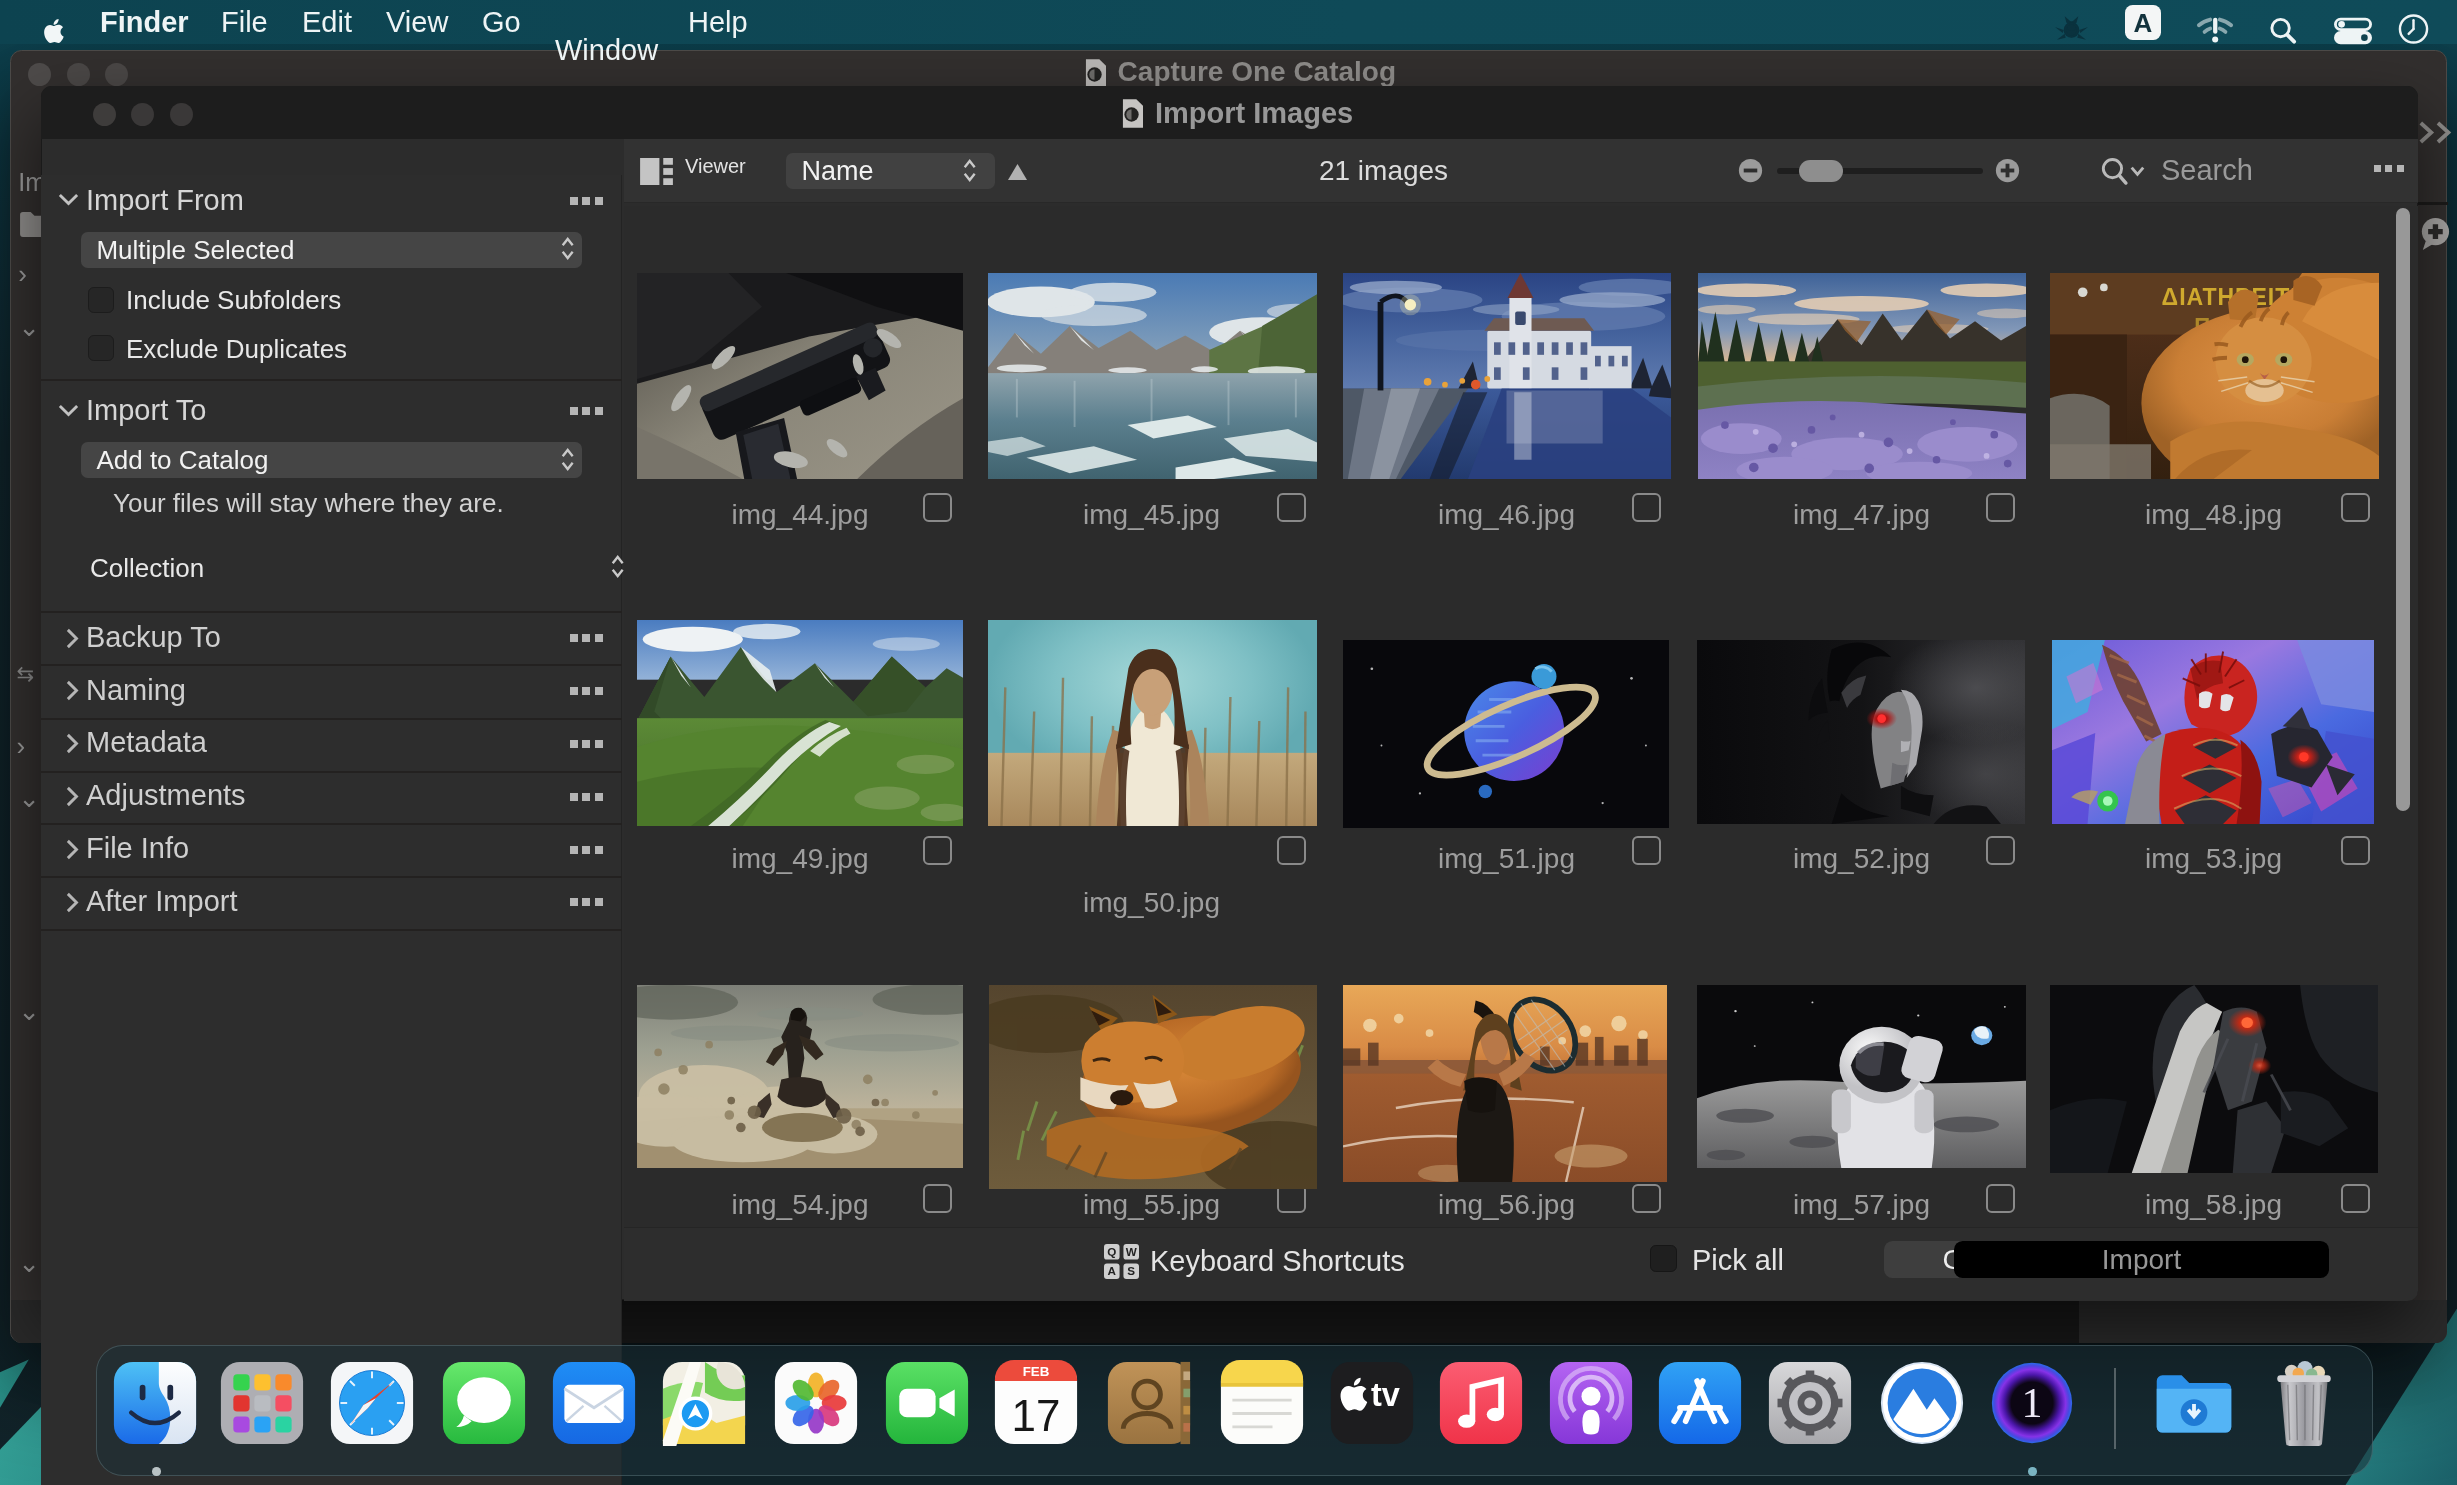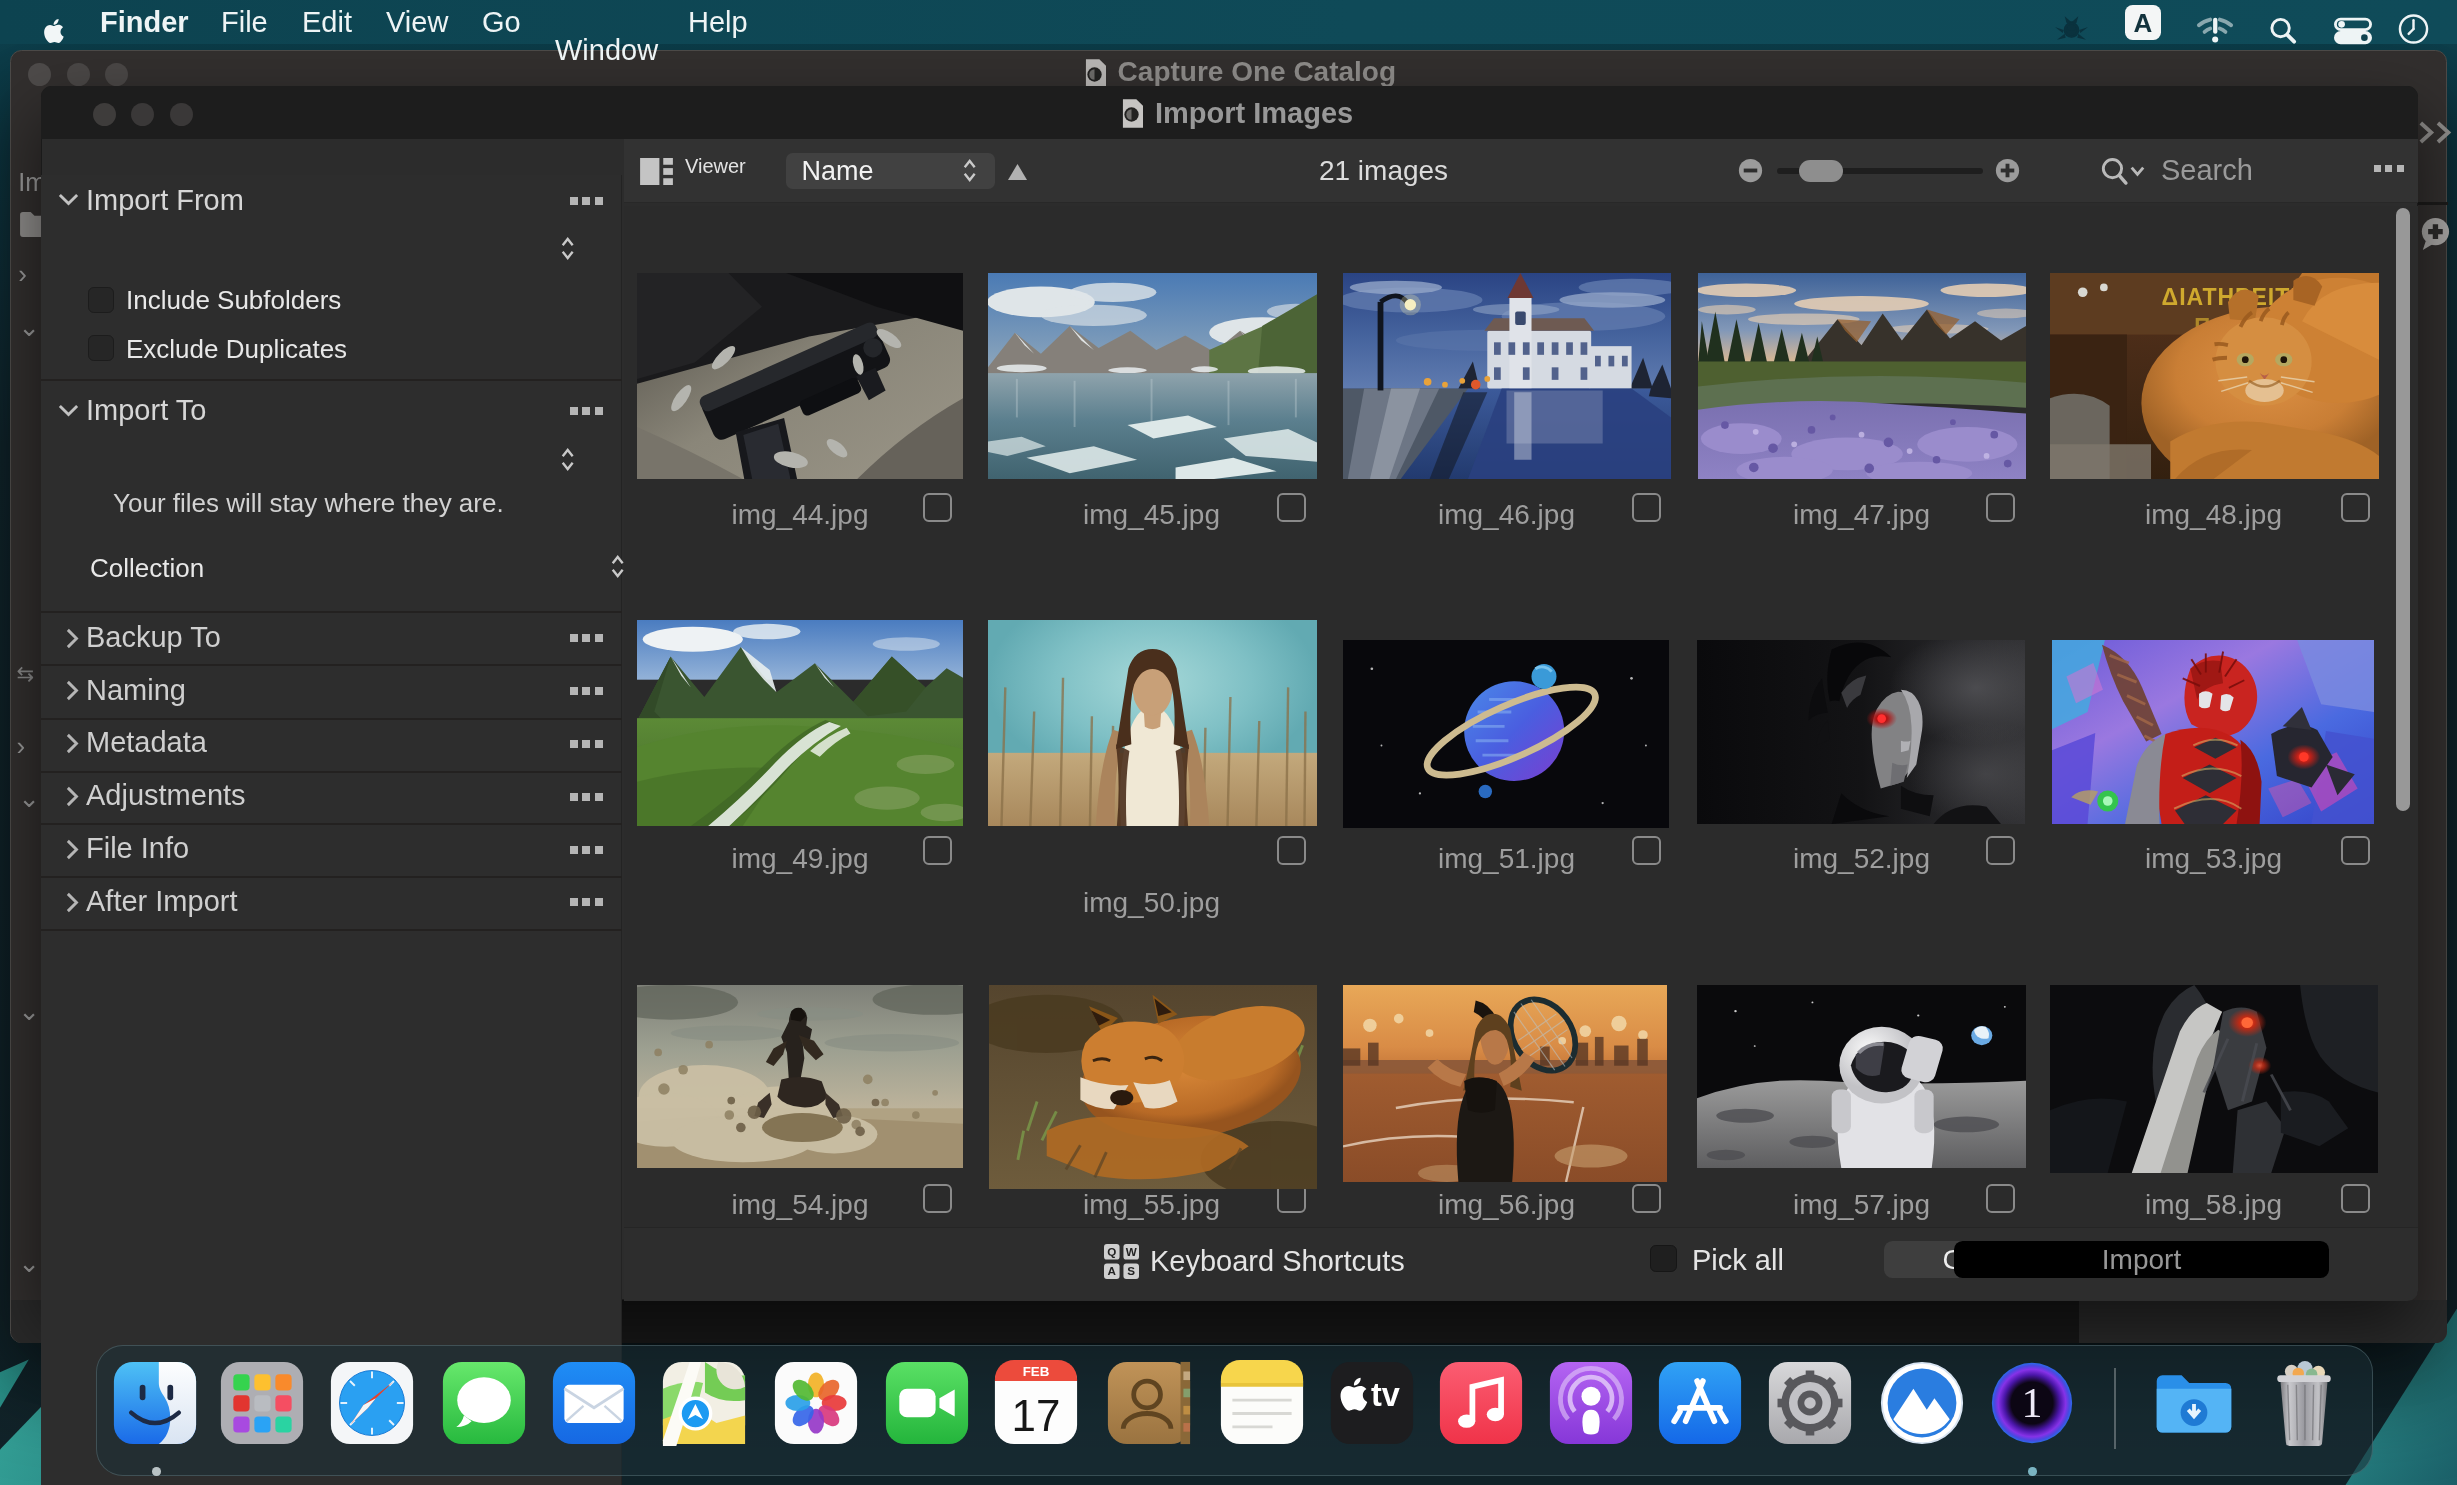--- a/index.html
+++ b/index.html
@@ -110,38 +110,40 @@
 <div id="lpanel" class="abs">
   <svg class="abs" style="left:16.3px;top:17.3px;" width="23" height="15.4" viewBox="0 0 24 16">
       <path d="M3 3 L12 12 L21 3" fill="none" stroke="#c2c2c2" stroke-width="3"></path>
     </svg>
   <div class="sechead" style="left:45px;top:8.6px;">Import From</div>
   <div class="dots" style="left:529px;top:22px;">
       <i></i>
       <i></i>
       <i></i>
     </div>
+  <div class="drop" style="left:40px;top:57px;width:501px;height:36px;line-height:36px;padding-left:15.4px;">Multiple Selected</div>
   <svg class="updown" style="left:519px;top:61px;" width="16.3" height="26" viewBox="0 0 17 27">
       <path d="M3 10 L8.5 3 L14 10" fill="none" stroke="#c9c9c9" stroke-width="2.6"></path>
       <path d="M3 17 L8.5 24 L14 17" fill="none" stroke="#c9c9c9" stroke-width="2.6"></path>
     </svg>
   <div class="cbx" style="left:47px;top:112px;"></div>
   <div class="lbl" style="left:85px;top:110px;">Include Subfolders</div>
   <div class="cbx" style="left:47px;top:160px;"></div>
   <div class="lbl" style="left:85px;top:159px;">Exclude Duplicates</div>
   <div class="abs" style="left:0;top:204px;width:581px;height:1.9px;background:#232120;"></div>
   <svg class="abs" style="left:16.3px;top:228px;" width="23" height="15.4" viewBox="0 0 24 16">
       <path d="M3 3 L12 12 L21 3" fill="none" stroke="#c2c2c2" stroke-width="3"></path>
     </svg>
   <div class="sechead" style="left:45px;top:219px;">Import To</div>
   <div class="dots" style="left:529px;top:232px;">
       <i></i>
       <i></i>
       <i></i>
     </div>
+  <div class="drop" style="left:40px;top:267px;width:501px;height:36px;line-height:36px;padding-left:15.4px;">Add to Catalog</div>
   <svg class="updown" style="left:519px;top:272px;" width="16.3" height="26" viewBox="0 0 17 27">
       <path d="M3 10 L8.5 3 L14 10" fill="none" stroke="#c9c9c9" stroke-width="2.6"></path>
       <path d="M3 17 L8.5 24 L14 17" fill="none" stroke="#c9c9c9" stroke-width="2.6"></path>
     </svg>
   <div class="lbl" style="left:72px;top:313px;color:#d2d2d2;">Your files will stay where they are.</div>
   <div class="lbl" style="left:49px;top:378px;">Collection</div>
   <svg class="updown" style="left:569px;top:379px;" width="16.3" height="26" viewBox="0 0 17 27">
       <path d="M3 10 L8.5 3 L14 10" fill="none" stroke="#c9c9c9" stroke-width="2.6"></path>
       <path d="M3 17 L8.5 24 L14 17" fill="none" stroke="#c9c9c9" stroke-width="2.6"></path>
     </svg>

